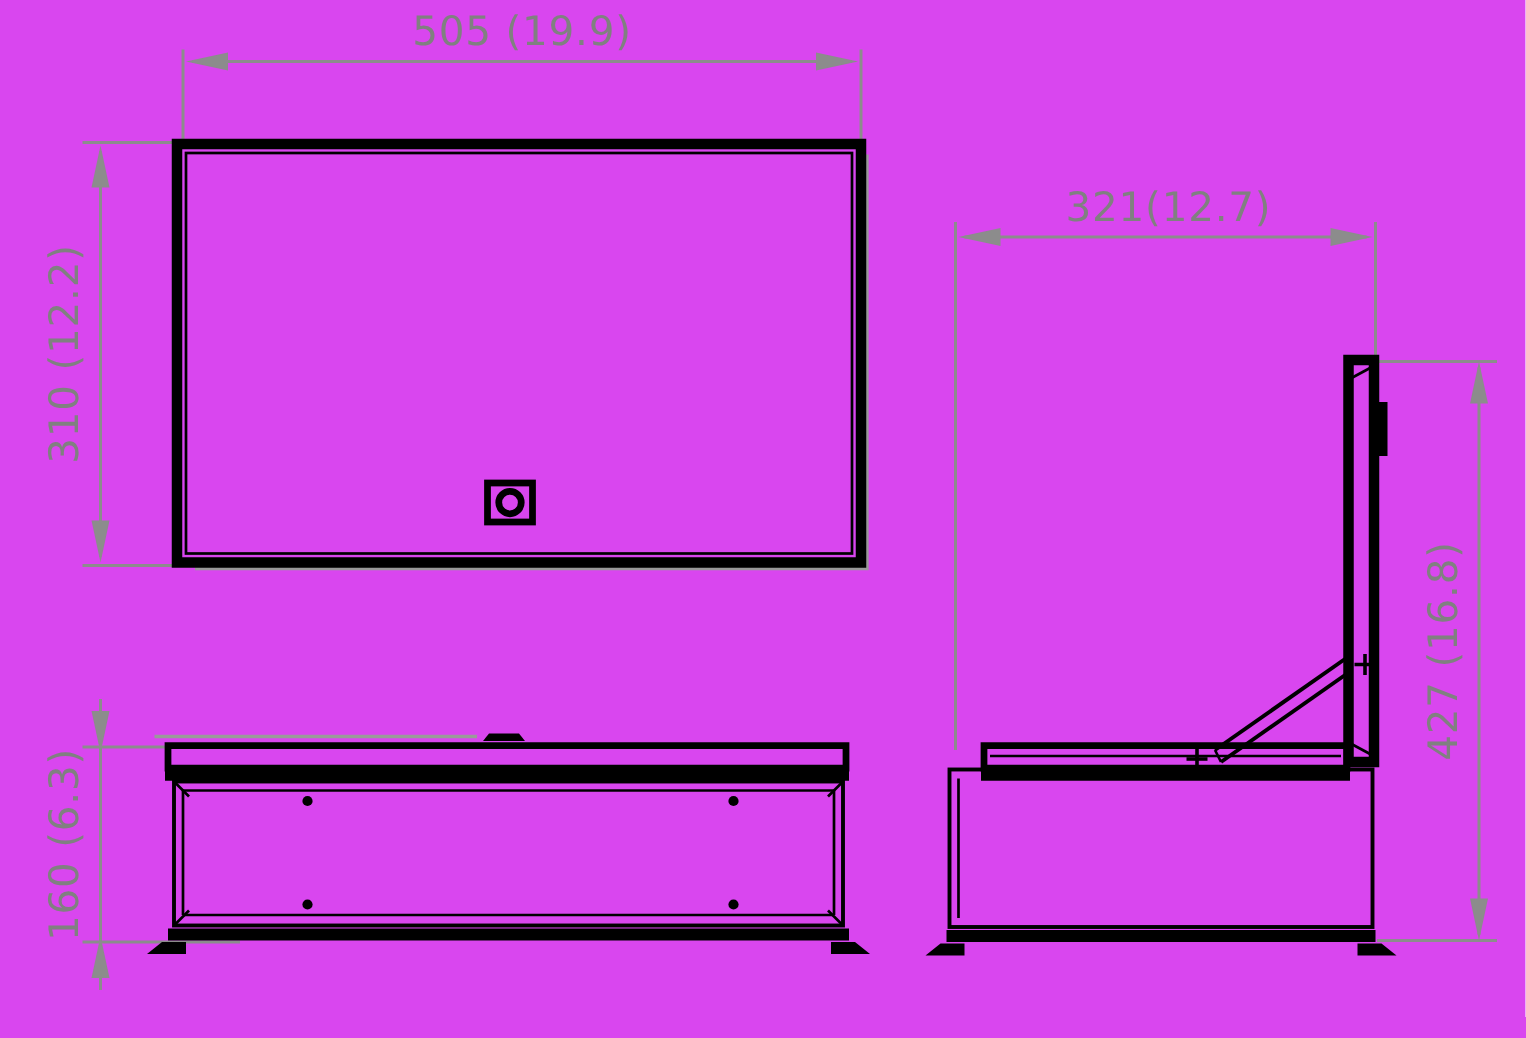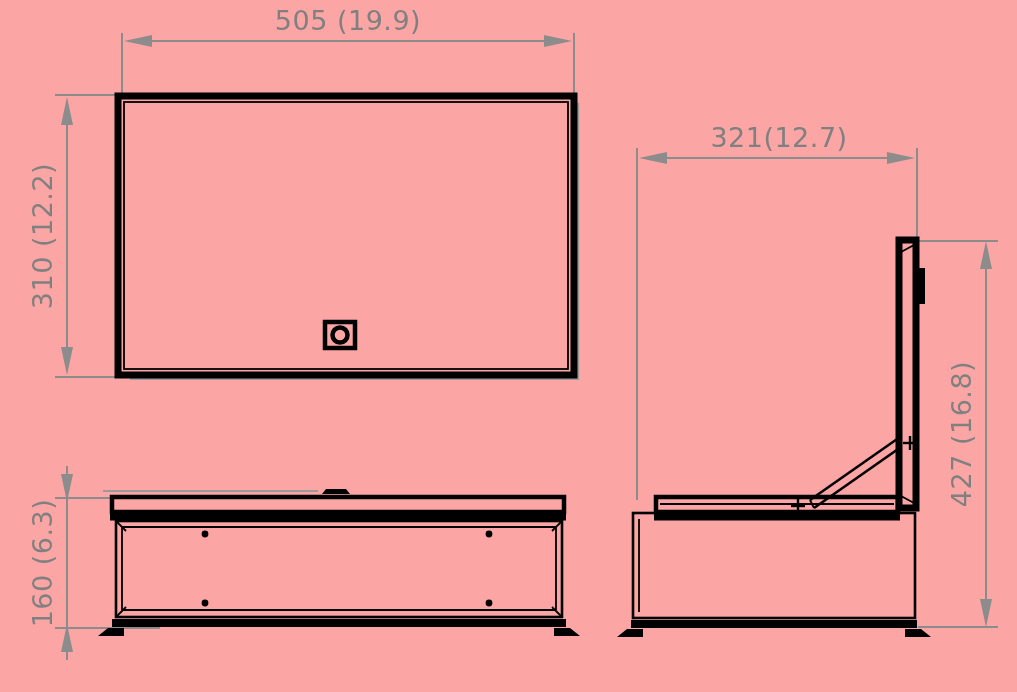--- a/index.html
+++ b/index.html
@@ -7,21 +7,21 @@
     padding: 0;
     background: #ffffff;
   }
   body {
     font-family: "DejaVu Sans", sans-serif;
   }
   #drawing-root {
     position: relative;
     width: 1017px;
     height: 692px;
-    background: #fca5a5;
+    background: #d946ef;
     overflow: hidden;
   }
   svg#tech-drawing {
     display: block;
     width: 1017px;
     height: 692px;
   }
   .dim-text {
     font-family: "DejaVu Sans", sans-serif;
     font-size: 27px;

